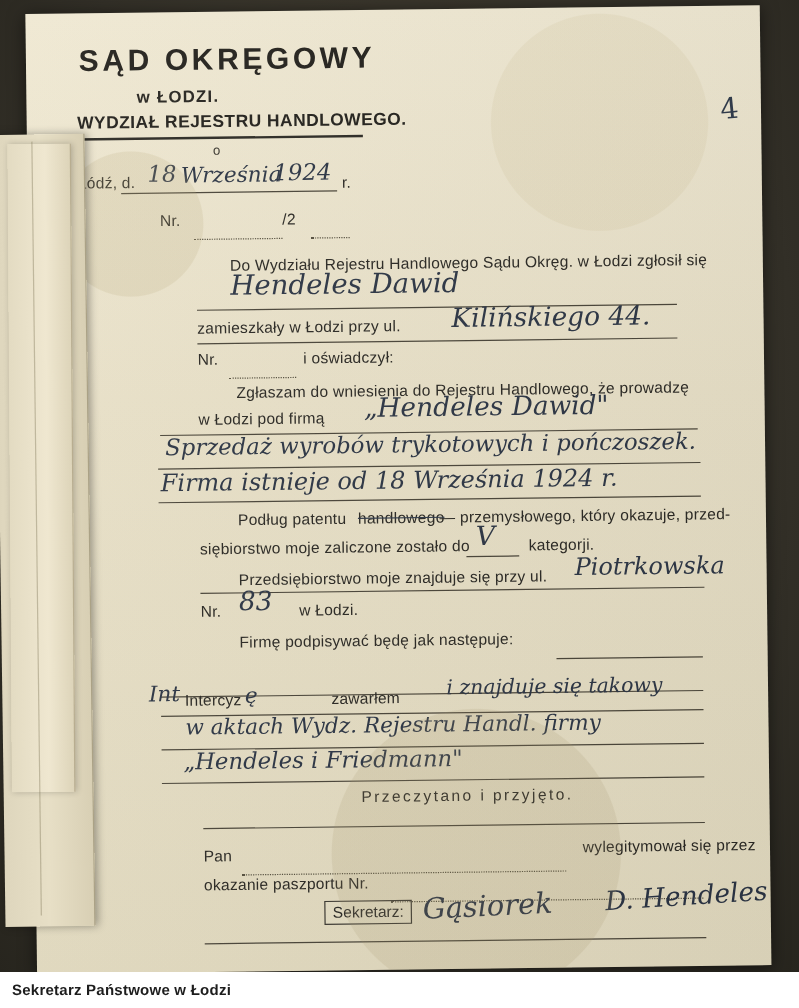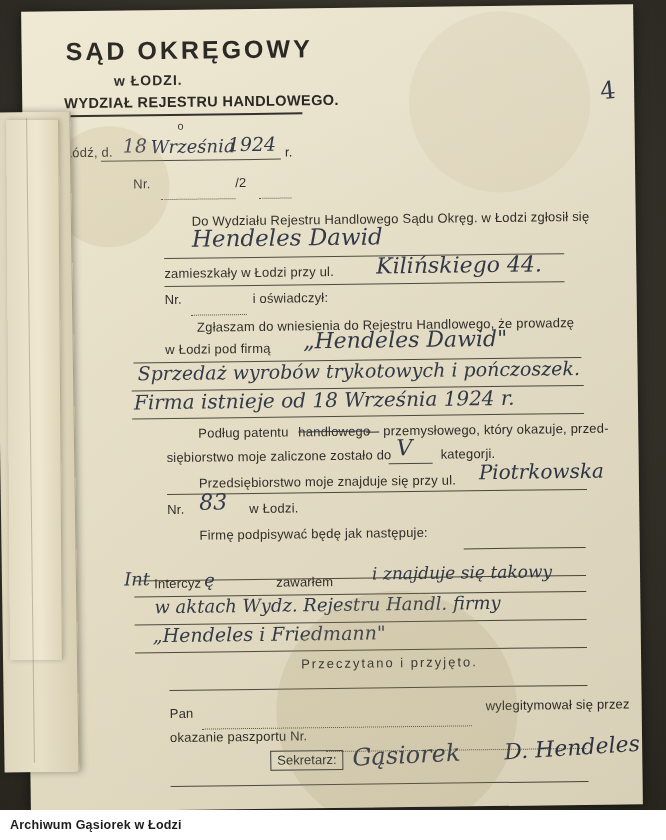--- a/index.html
+++ b/index.html
@@ -326,15 +326,15 @@
       <div class="sig" style="top:730px; left:474px; font-size:22px; transform:rotate(-3deg);">D. Hendeles</div>
       <div class="rule" style="top:776px; left:140px; width:418px;"></div>
     </div>
   </div>
 
   <div class="overlay-strip"></div>
   <div class="overlay-strip2"></div>
   <div class="fold-line"></div>
 
   <div class="watermark">
-    <span>Archiwum Gąsiorek w Łodzi</span>
+    <span>Sekretarz Państwowe w Łodzi</span>
   </div>
 </div>
 
 </body></html>

